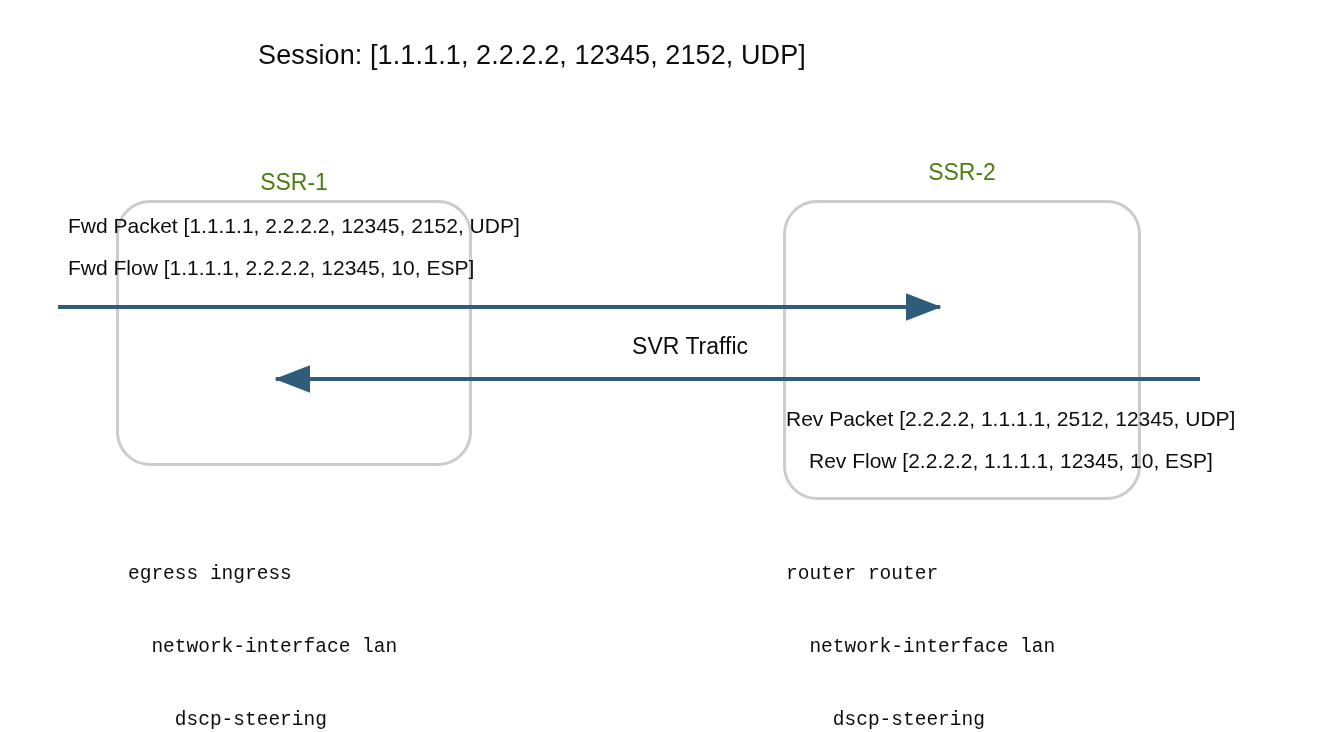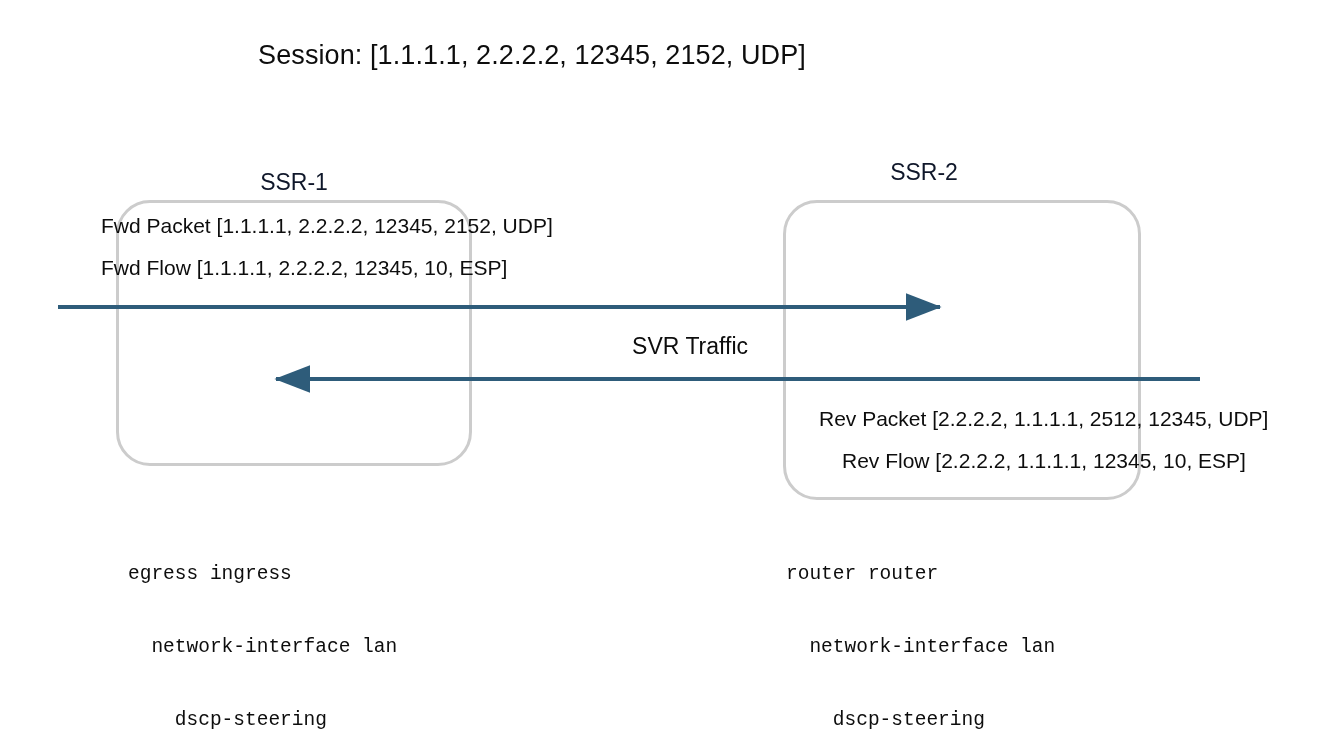--- a/index.html
+++ b/index.html
@@ -39,35 +39,34 @@
     border-radius: 34px;
     background: transparent;
     box-sizing: border-box;
   }
   #ssr1-box { left: 116px; top: 200px; width: 356px; height: 266px; }
   #ssr2-box { left: 783px; top: 200px; width: 358px; height: 300px; }
 
   .router-label {
     position: absolute;
     font-size: 23px;
-    color: #0f172a;
+    color: #4d7c0f;
     white-space: nowrap;
     text-align: center;
   }
   #ssr1-label { left: 116px; top: 169px; width: 356px; }
-  #ssr2-label { left: 745px; top: 159px; width: 358px; }
+  #ssr2-label { left: 783px; top: 159px; width: 358px; }
 
   
   .annot {
     position: absolute;
     font-size: 21px;
     color: #0d0d0d;
     white-space: nowrap;
     line-height: 1;
-    margin-left: 33px;
   }
   #fwd-packet { left: 68px; top: 215px; }
   #fwd-flow   { left: 68px; top: 257px; }
   #rev-packet { left: 786px; top: 408px; }
   #rev-flow   { left: 786px; top: 450px; padding-left: 23px; }
 
   
   #svr-traffic-label {
     position: absolute;
     left: 508px;

